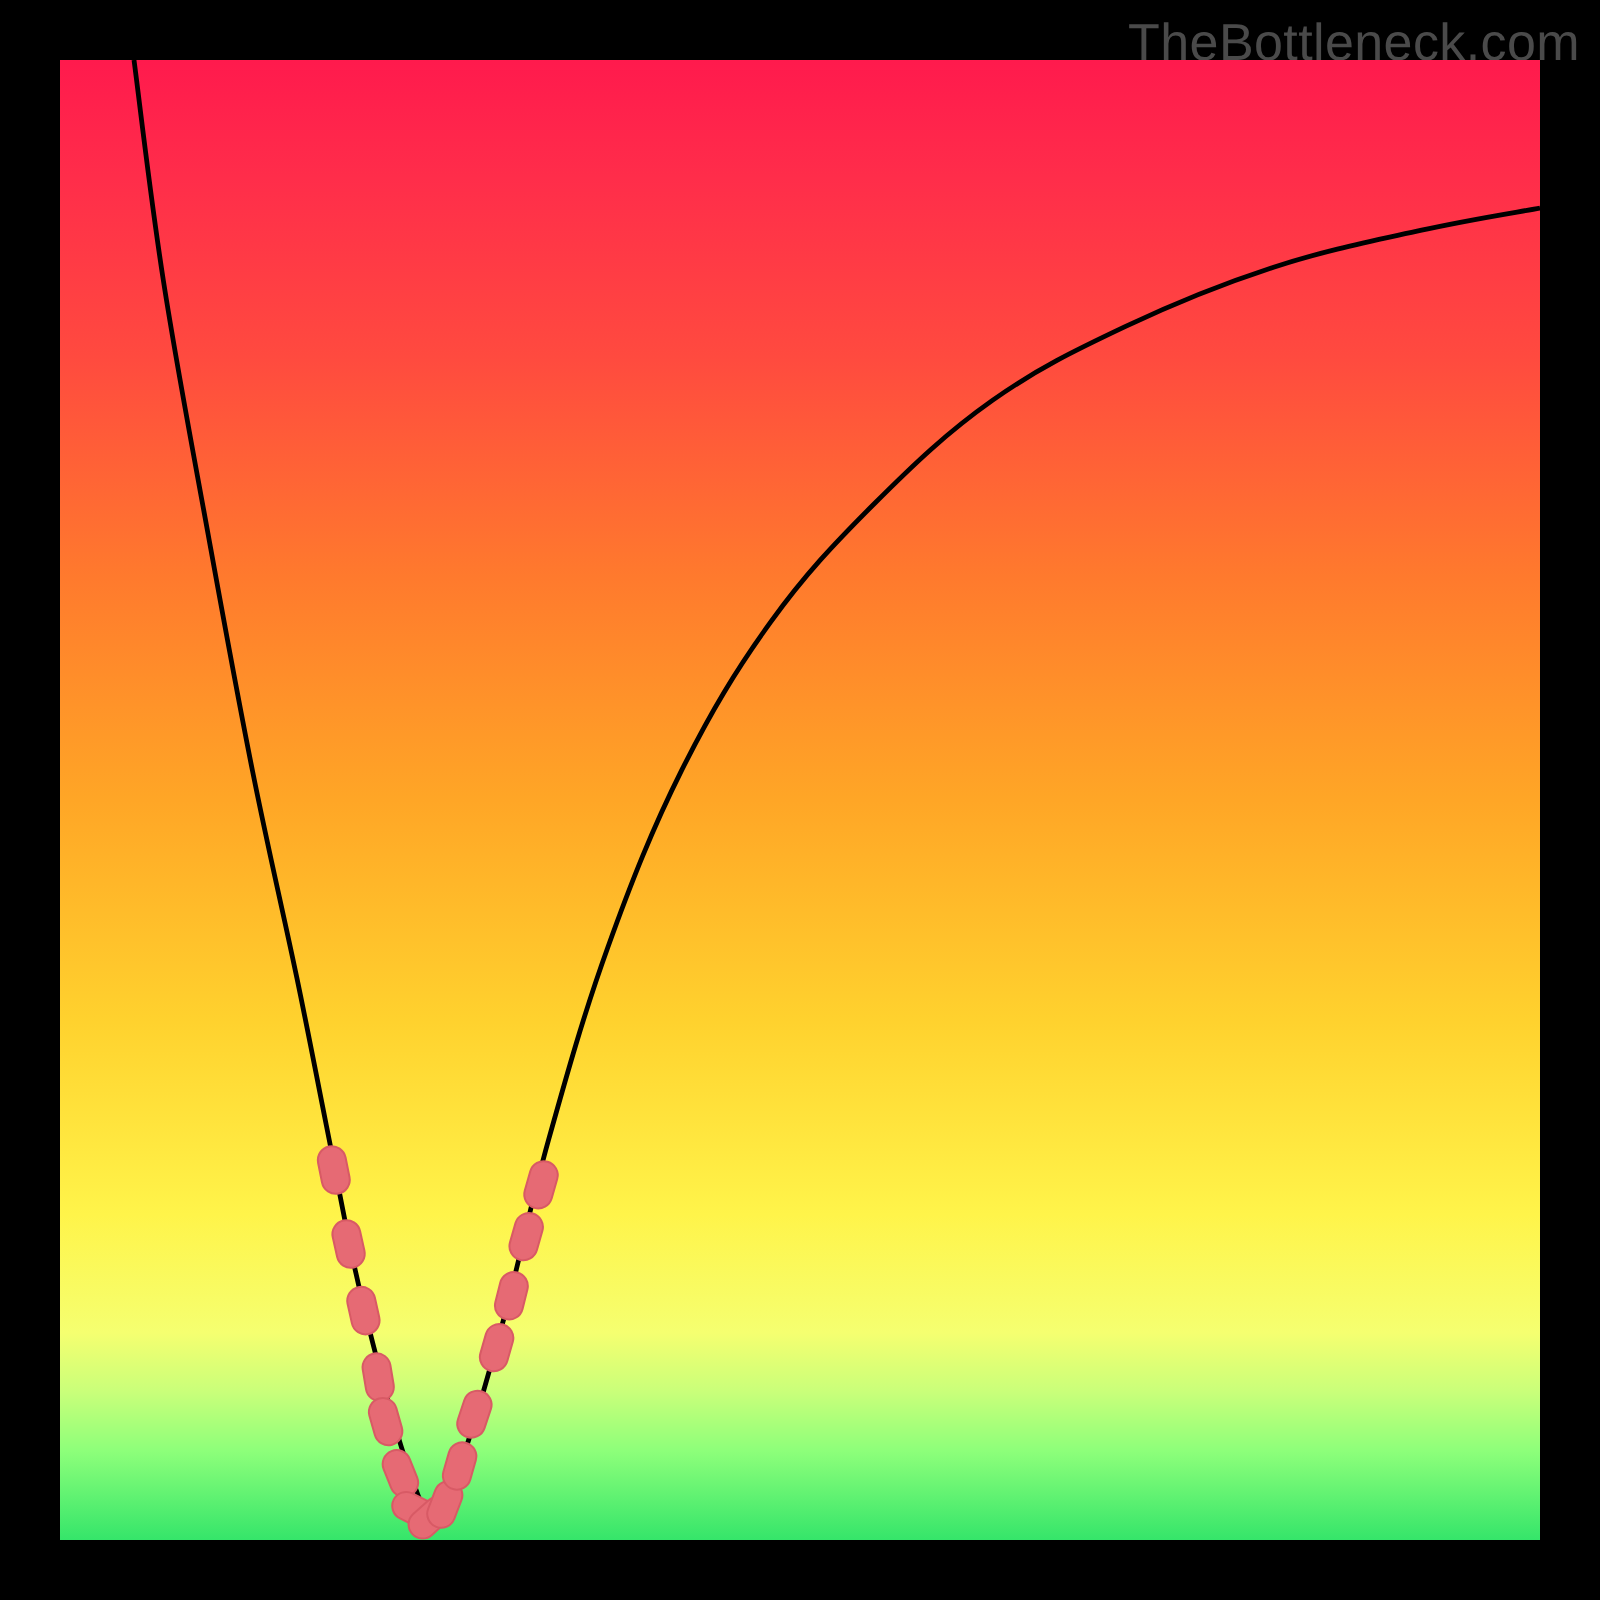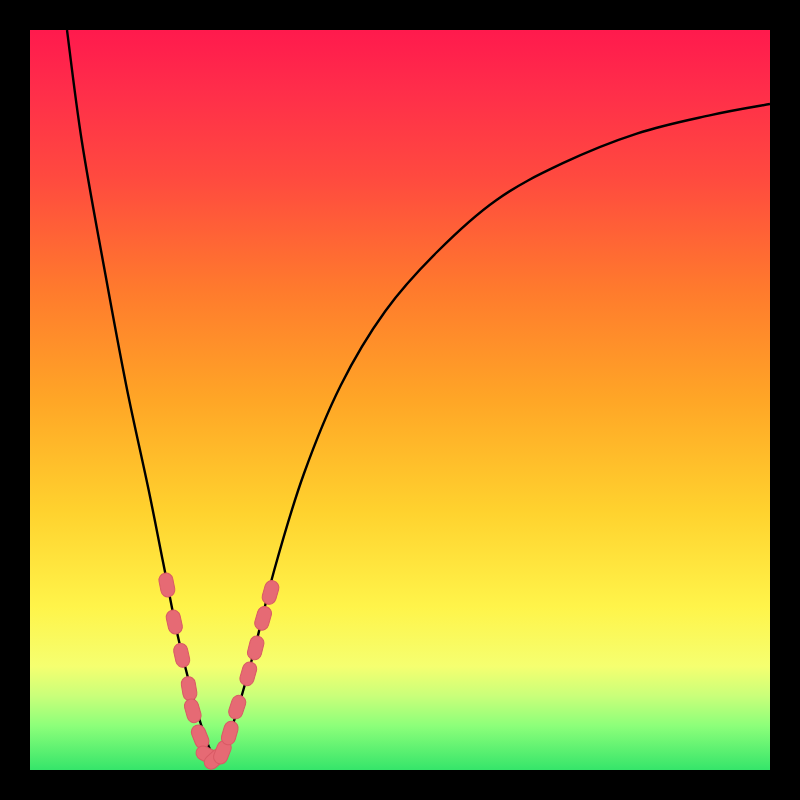--- a/index.html
+++ b/index.html
@@ -53,20 +53,21 @@
     position: absolute;
     inset: 0;
     width: 100%;
     height: 100%;
   }
 </style>
 </head>
 <body>
 
 <div class="frame">
+  <div class="watermark">TheBottleneck.com</div>
   <div class="plot-area">
     <svg class="curve" viewBox="0 0 740 740" preserveAspectRatio="none">
       <path id="curve-path" fill="none" stroke-width="2.4" stroke="#000000" d="M 37.00 0.00 C 39.66 19.98, 45.14 68.38, 51.80 111.00 C 58.46 153.62, 66.01 192.84, 74.00 236.80 C 81.99 280.76, 88.21 315.24, 96.20 355.20 C 104.19 395.16, 111.74 426.83, 118.40 458.80 C 125.06 490.77, 127.87 506.16, 133.20 532.80 C 138.53 559.44, 142.67 582.82, 148.00 606.80 C 153.33 630.78, 158.14 648.68, 162.80 666.00 C 167.46 683.32, 169.90 692.34, 173.90 703.00 C 177.90 713.66, 180.34 725.20, 185.00 725.20 C 189.66 725.20, 193.14 720.32, 199.80 703.00 C 206.46 685.68, 214.01 658.30, 222.00 629.00 C 229.99 599.70, 234.88 573.50, 244.20 540.20 C 253.52 506.90, 261.81 477.30, 273.80 444.00 C 285.79 410.70, 296.15 384.50, 310.80 355.20 C 325.45 325.90, 337.88 305.18, 355.20 281.20 C 372.52 257.22, 387.02 241.98, 407.00 222.00 C 426.98 202.02, 443.56 186.18, 466.20 170.20 C 488.84 154.22, 507.49 145.19, 532.80 133.20 C 558.11 121.21, 580.16 112.26, 606.80 103.60 C 633.44 94.94, 656.82 90.43, 680.80 85.10 C 704.78 79.77, 729.34 76.00, 740.00 74.00"></path>
       <g id="marker-group">
           <rect x="124.90" y="548.00" width="24" height="14" rx="7" ry="7" fill="#e66a74" stroke="#d85a65" stroke-width="1" transform="rotate(78.7 136.90 555.00)"></rect>
           <rect x="132.30" y="585.00" width="24" height="14" rx="7" ry="7" fill="#e66a74" stroke="#d85a65" stroke-width="1" transform="rotate(77.5 144.30 592.00)"></rect>
           <rect x="139.70" y="618.30" width="24" height="14" rx="7" ry="7" fill="#e66a74" stroke="#d85a65" stroke-width="1" transform="rotate(77.5 151.70 625.30)"></rect>
           <rect x="147.10" y="651.60" width="24" height="14" rx="7" ry="7" fill="#e66a74" stroke="#d85a65" stroke-width="1" transform="rotate(80.5 159.10 658.60)"></rect>
           <rect x="150.80" y="673.80" width="24" height="14" rx="7" ry="7" fill="#e66a74" stroke="#d85a65" stroke-width="1" transform="rotate(74.1 162.80 680.80)"></rect>
           <rect x="158.20" y="699.70" width="24" height="14" rx="7" ry="7" fill="#e66a74" stroke="#d85a65" stroke-width="1" transform="rotate(68.2 170.20 706.70)"></rect>

